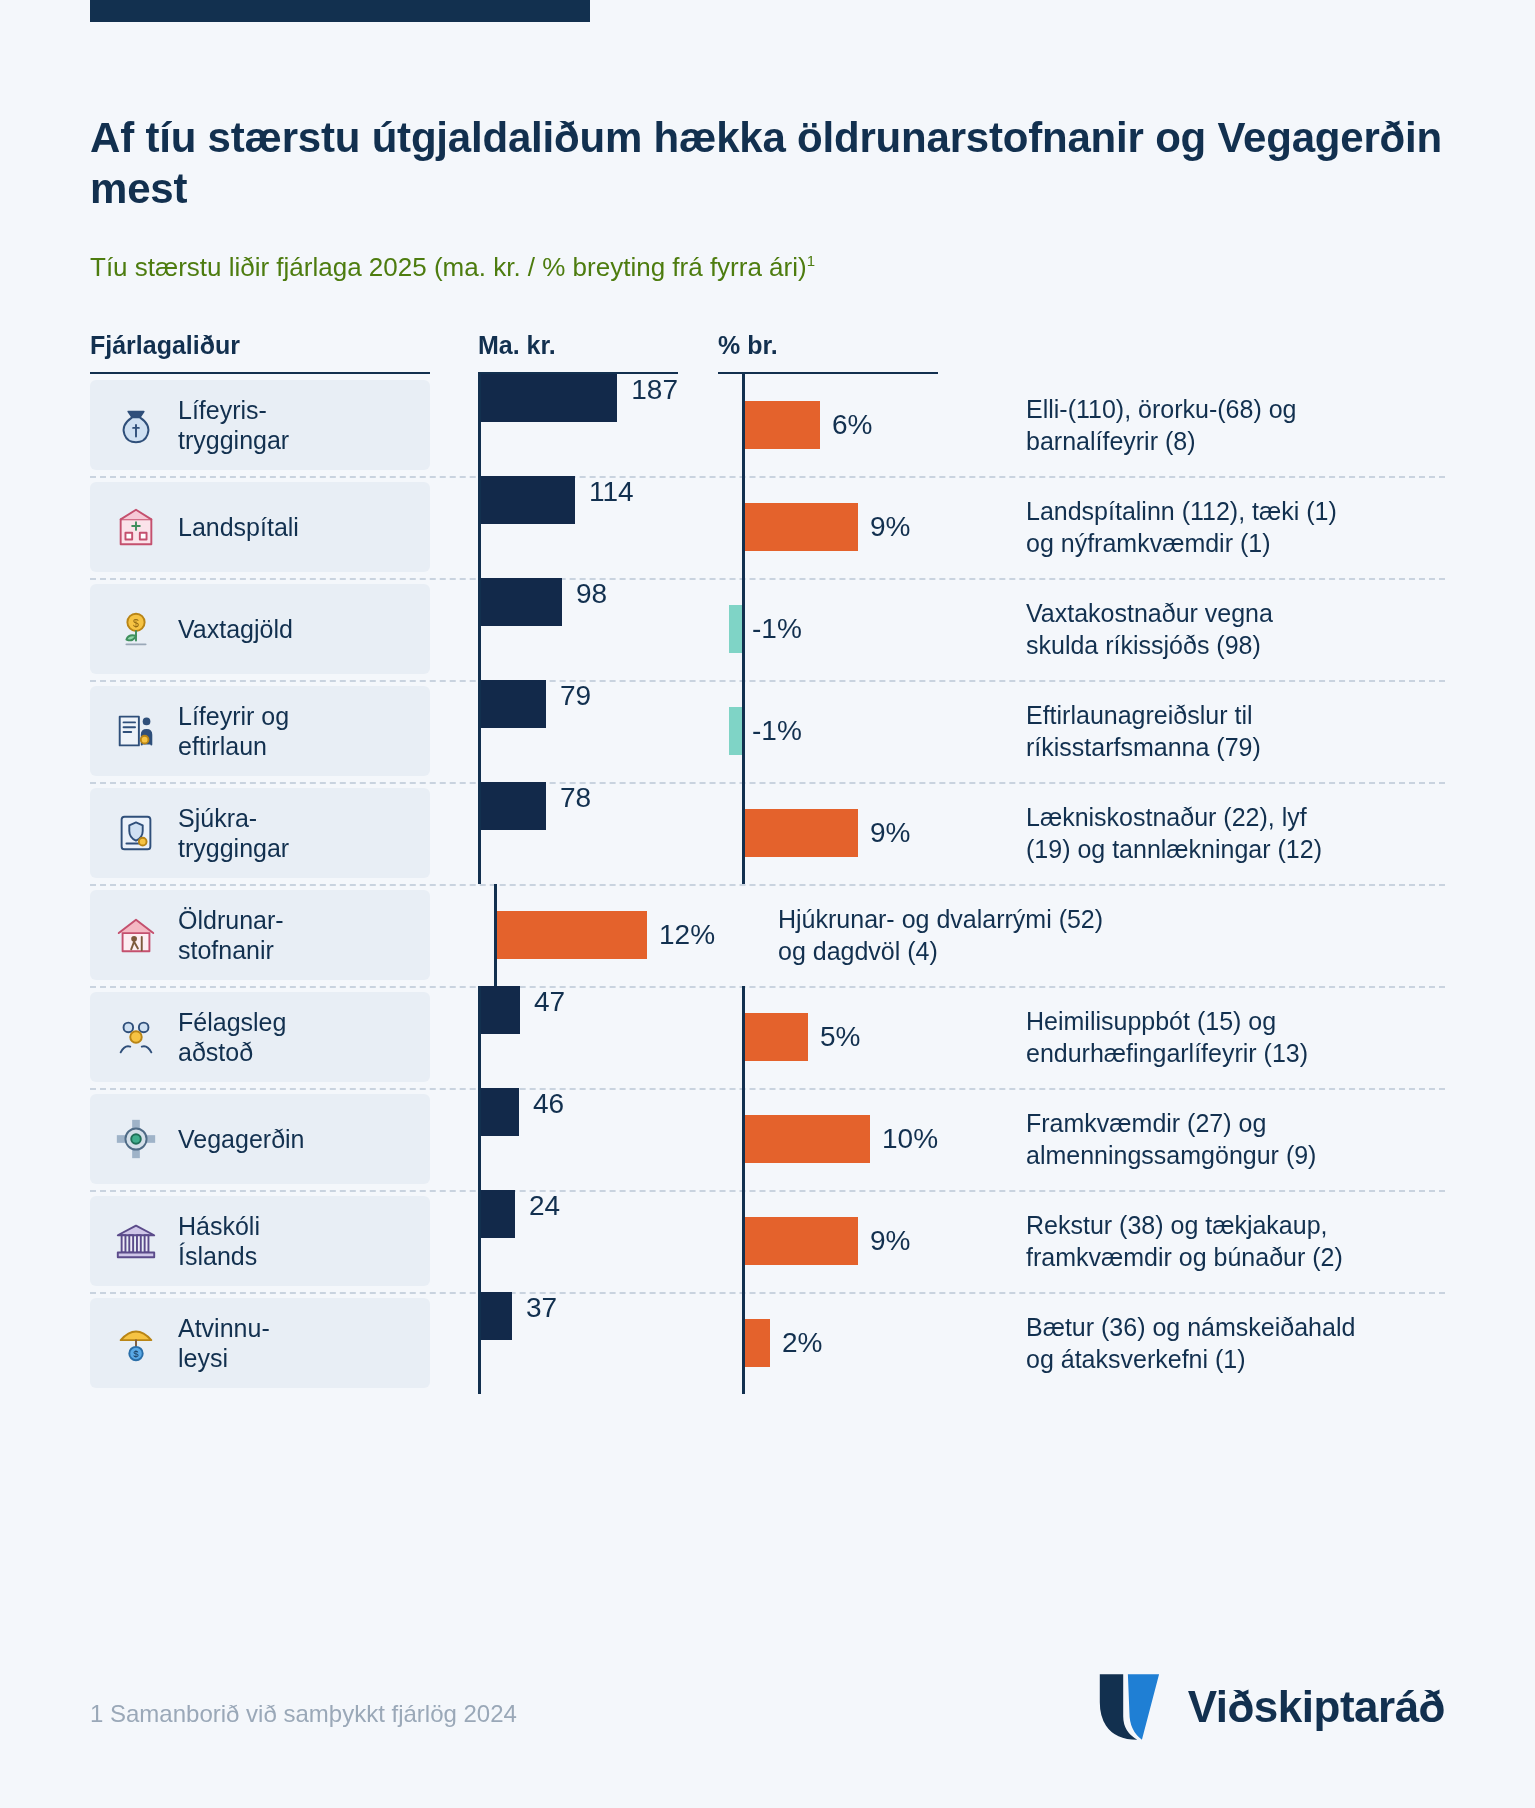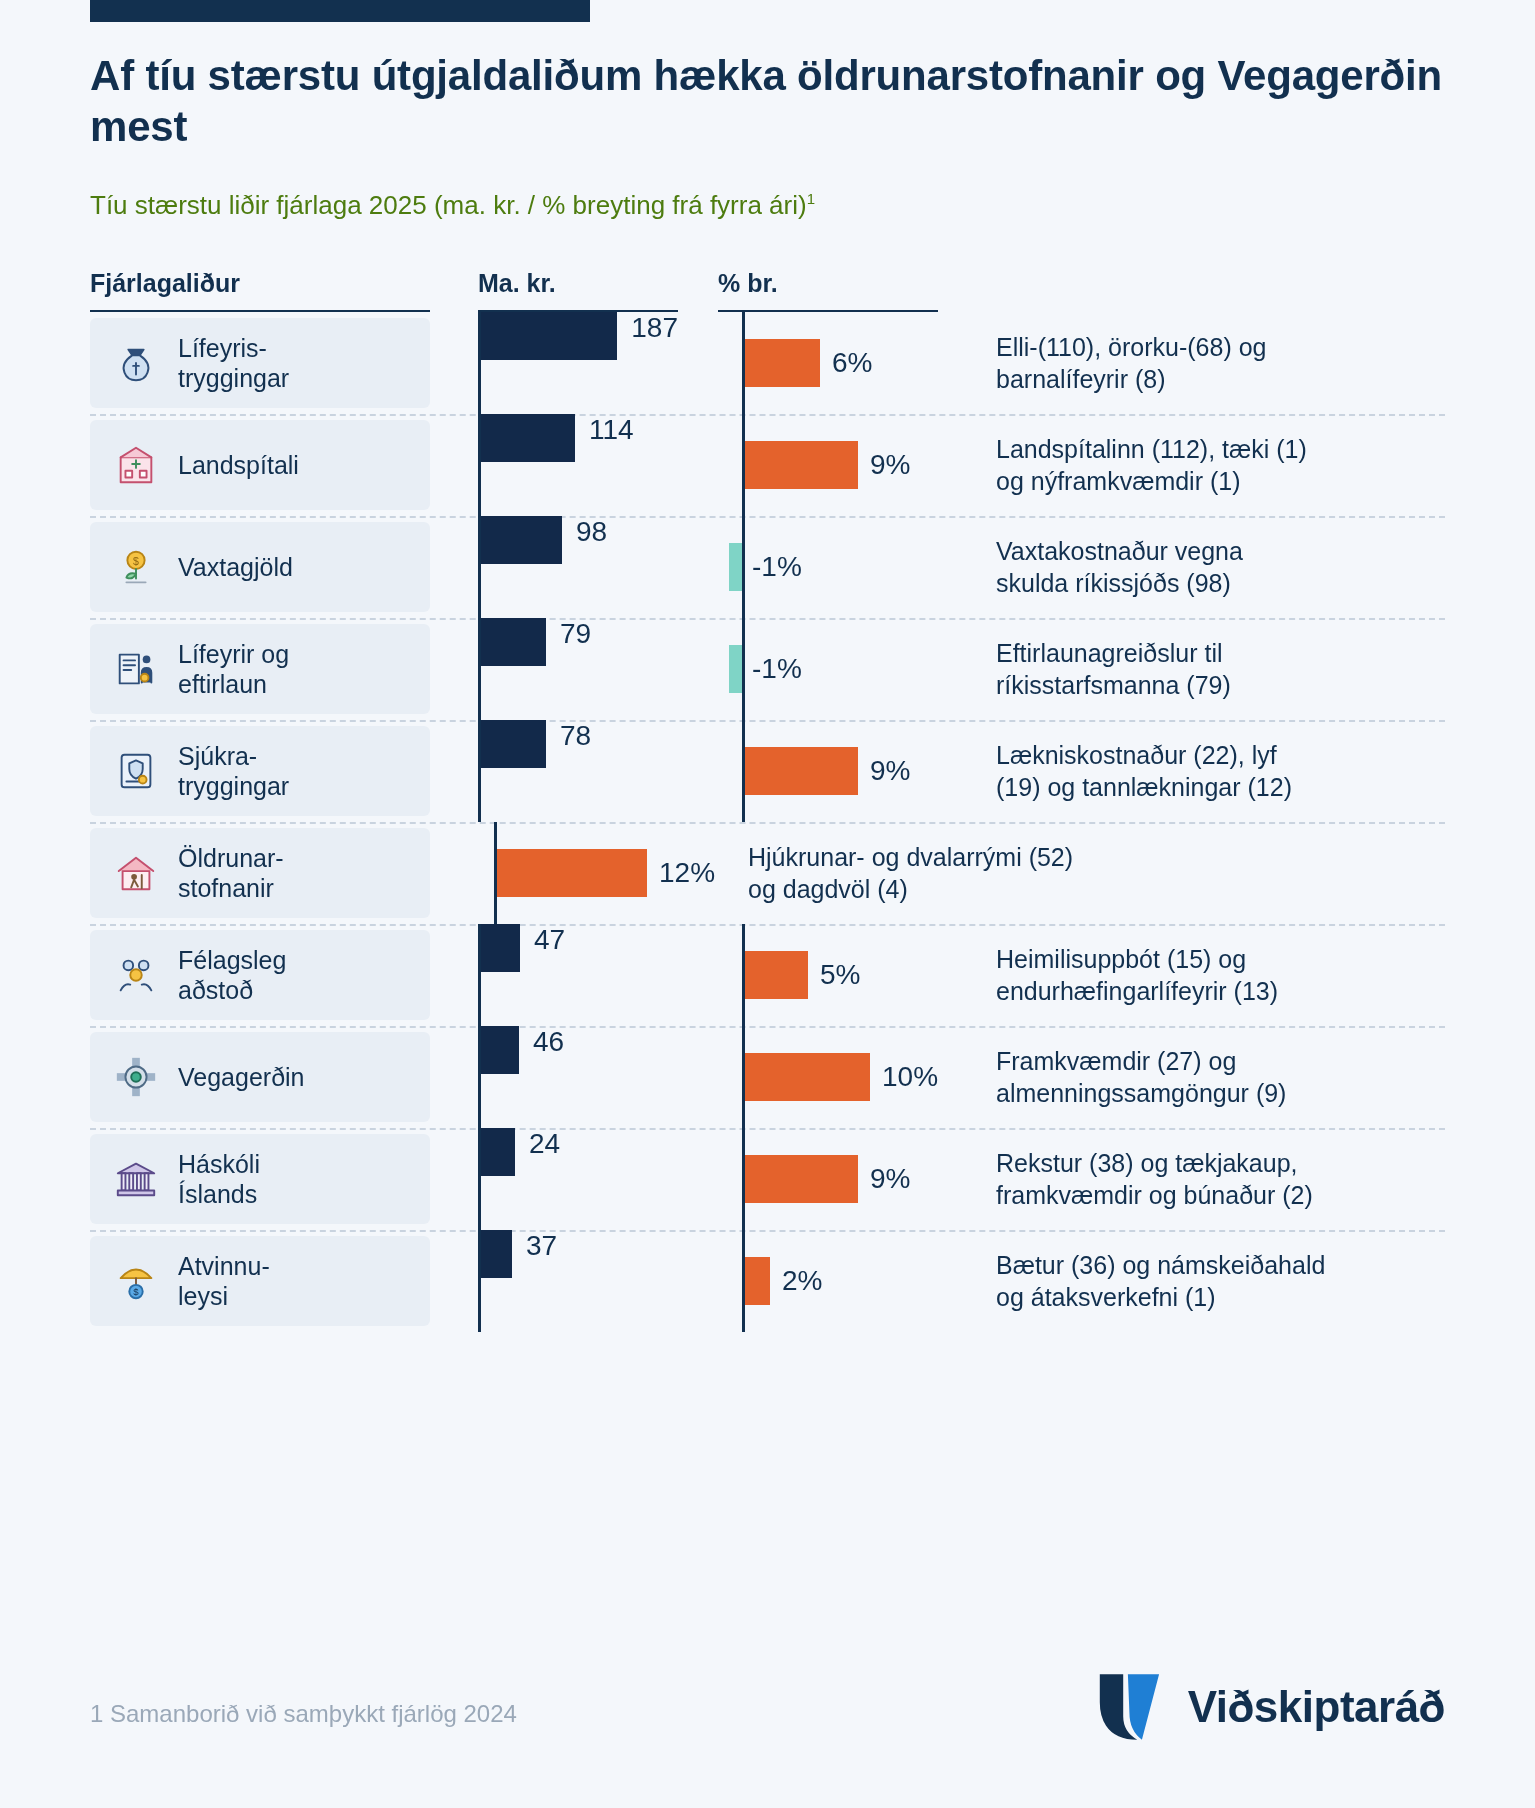--- a/index.html
+++ b/index.html
@@ -23,21 +23,21 @@
     height: 22px;
     background: #12304f;
   }
   .page {
     position: absolute;
     top: 0;
     left: 0;
     width: 1535px;
     height: 1808px;
     box-sizing: border-box;
-    padding: 30px 90px 0 90px;
+    padding: 92px 90px 0 90px;
   }
   h1.title {
     font-size: 42px;
     line-height: 1.22;
     font-weight: bold;
     margin: 20px 0 0 0;
     color: #12304f;
     letter-spacing: -0.2px;
   }
   .subtitle {
@@ -195,21 +195,21 @@
   }
   .pct-inner.neg .pct-value {
     margin-left: 0;
     margin-right: 0;
     position: absolute;
     left: 100%;
     padding-left: 10px;
   }
   .expl-cell {
     flex: 1 1 auto;
-    margin-left: 58px;
+    margin-left: 88px;
     display: flex;
     align-items: center;
     font-size: 25px;
     line-height: 1.28;
     color: #12304f;
     white-space: pre-line;
   }
 
   .footnote {
     position: absolute;

